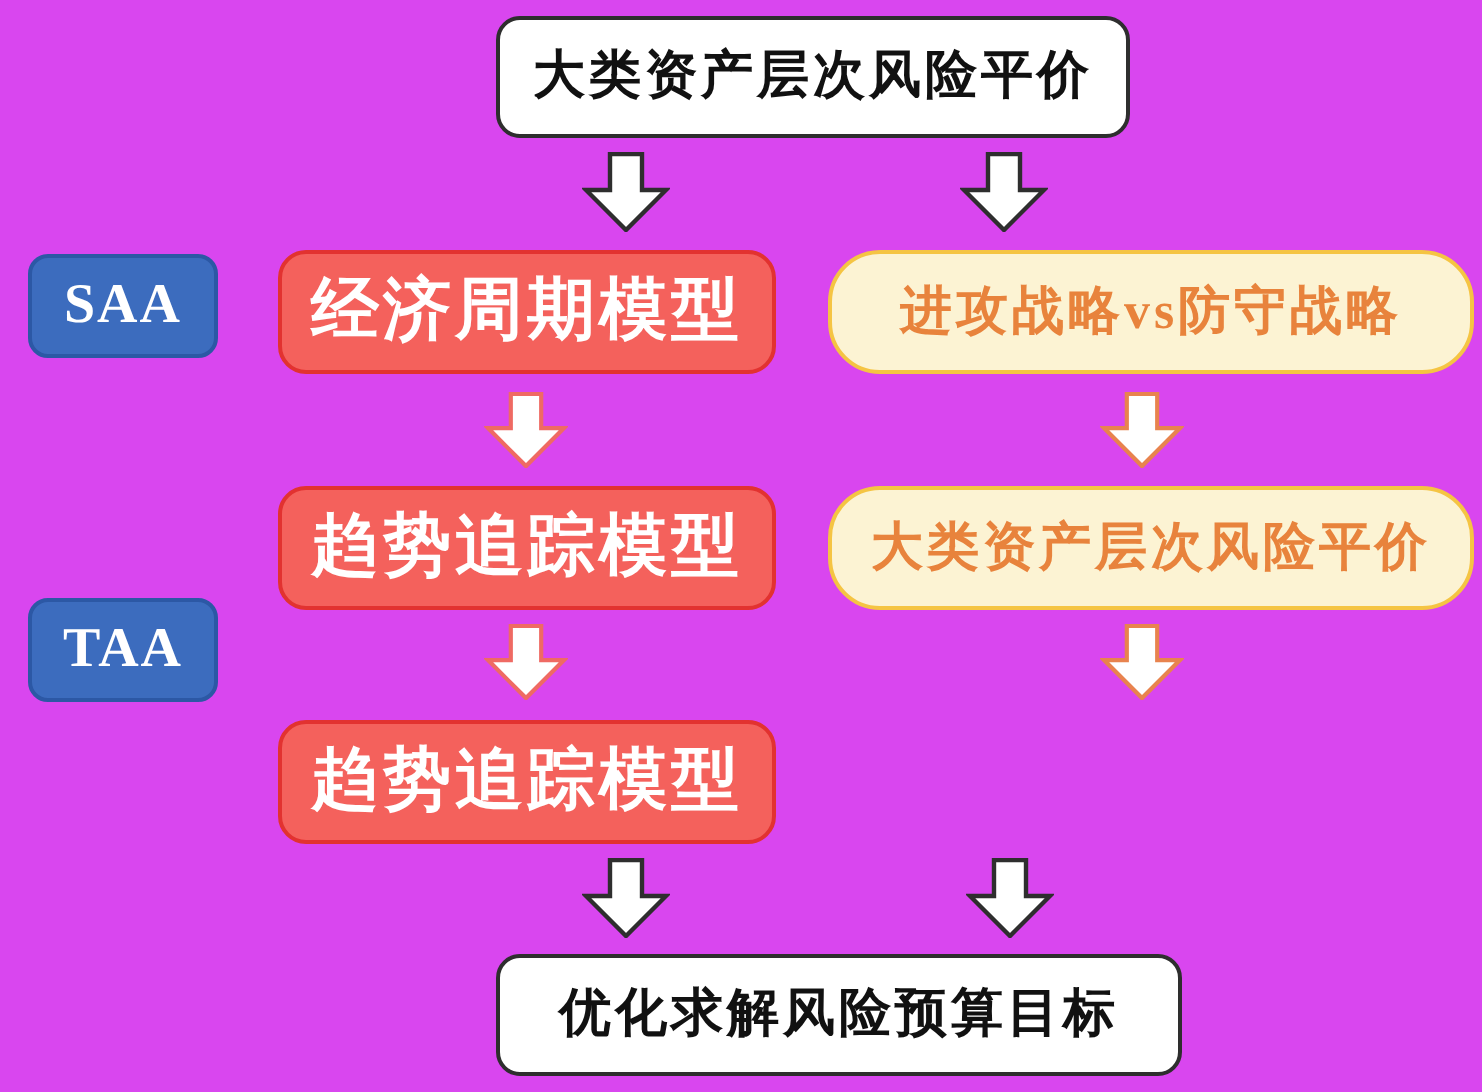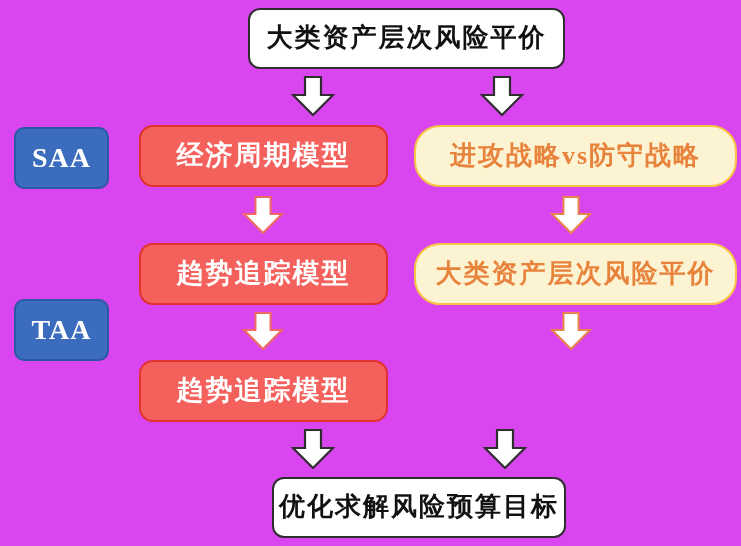--- a/index.html
+++ b/index.html
@@ -21,49 +21,49 @@
   }
   
   .terminal{
     background:#ffffff;
     border:2.5px solid var(--black-line,#2e2e2e);
     border-radius:12px;
     color:#111111;
     font-size:26px;
   }
   .top-box{left:248px;top:8px;width:317px;height:61px;}
-  .bottom-box{left:248px;top:477px;width:294px;height:61px;margin-left:24px;}
+  .bottom-box{left:248px;top:477px;width:343px;height:61px;}
   
   .red-box{
     background:var(--red-fill,#f4615c);
     border:2.5px solid var(--red-border,#e23230);
     border-radius:14px;
     color:#ffffff;
-    font-size:27px;
+    font-size:34px;
     left:139px;width:249px;height:62px;
   }
   .row1{top:125px;} .row2{top:243px;} .row3{top:360px;}
   
   .yellow-box{
     background:var(--yellow-fill,#fcf3d3);
     border:2.5px solid var(--gold-border,#f5c443);
     border-radius:26px;
     color:var(--orange-text,#e8833c);
     font-size:26px;
     left:414px;width:323px;height:62px;
   }
   
   .blue-box{
     background:var(--blue-fill,#3c6cbe);
     border:2.5px solid var(--blue-border,#2c58a5);
     border-radius:10px;
     color:#ffffff;
     font-size:28px;
     letter-spacing:1px;
-    left:14px;width:95px;height:62px;
+    left:14px;width:95px;height:52px;
   }
   .saa{top:127px;} .taa{top:299px;text-align:right;}
   
   .arrow{position:absolute;}
   .arrow svg{display:block;width:100%;height:100%;}
   .arrow polygon{fill:#ffffff;stroke:currentColor;stroke-width:2.2;stroke-linejoin:miter;}
   .arrow-black{color:var(--black-line,#2e2e2e);width:44px;height:40px;}
   .arrow-red{color:var(--red-arrow,#ef6a63);width:42px;height:38px;}
   .arrow-orange{color:var(--orange-arrow,#e8834e);width:42px;height:38px;}
   .ta-left{left:291px;top:76px;}

